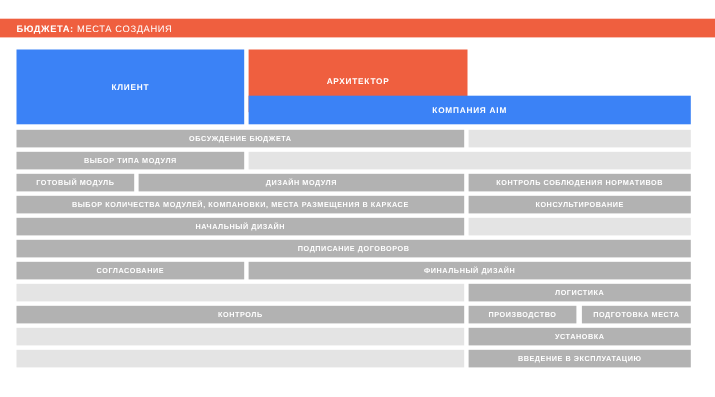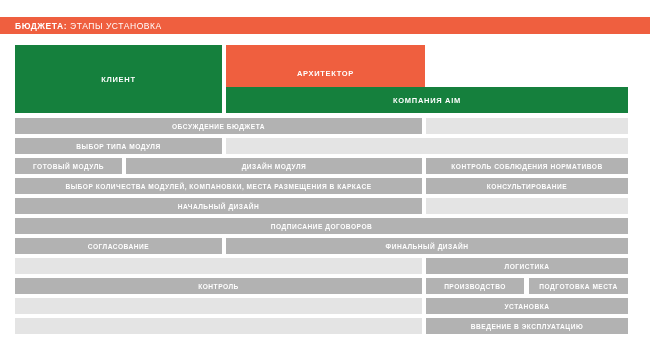--- a/index.html
+++ b/index.html
@@ -33,21 +33,21 @@
   .block{
     position:absolute;
     display:flex;align-items:center;justify-content:center;
     color:#ffffff;
     font-size:7.5px;
     font-weight:bold;
     letter-spacing:.7px;
     text-align:center;
     white-space:nowrap;
   }
-  .block.dark{background:#15803d;}
+  .block.dark{background:#3b82f6;}
   .block.orange{background:#ef5f3f;}
 
   .client-block{left:15px;top:0;width:207px;height:68px;}
   .architect-block{left:226px;top:0;width:199px;height:57px;}
   .maker-block{left:429px;top:0;width:199px;height:40px;}
   .company-block{left:226px;top:42px;width:402px;height:26px;}
 
   
   .rows{position:absolute;left:0;top:118px;width:650px;}
   .row{position:relative;height:20px;}
@@ -65,21 +65,21 @@
   .bar.idle{background:#e4e4e4;}
 </style>
 </head>
 <body>
 
 <div id="page">
 
   <div class="header-bar">
     <div class="header-text">
       <span class="strong">БЮДЖЕТА:</span>
-      <span>ЭТАПЫ УСТАНОВКА</span>
+      <span>МЕСТА СОЗДАНИЯ</span>
     </div>
   </div>
 
   <div class="top-zone">
     <div class="block dark client-block">
       <span>КЛИЕНТ</span>
     </div>
     <div class="block orange architect-block">
       <span>АРХИТЕКТОР</span>
     </div>

